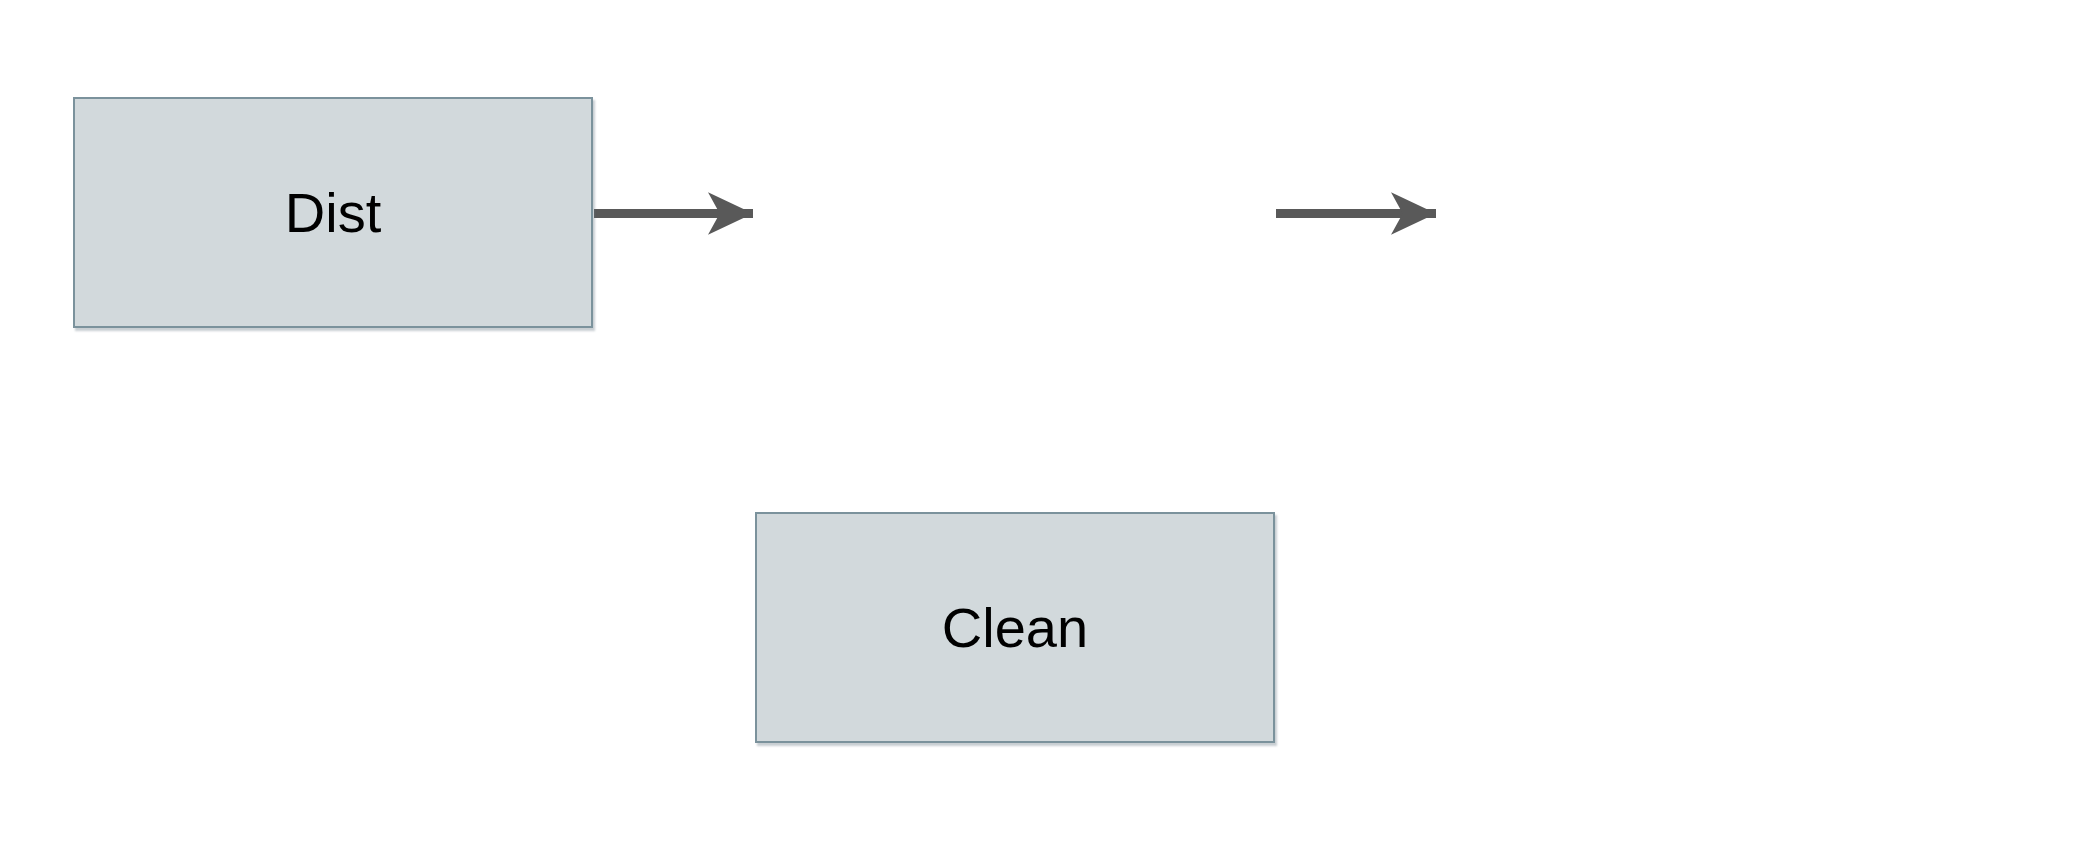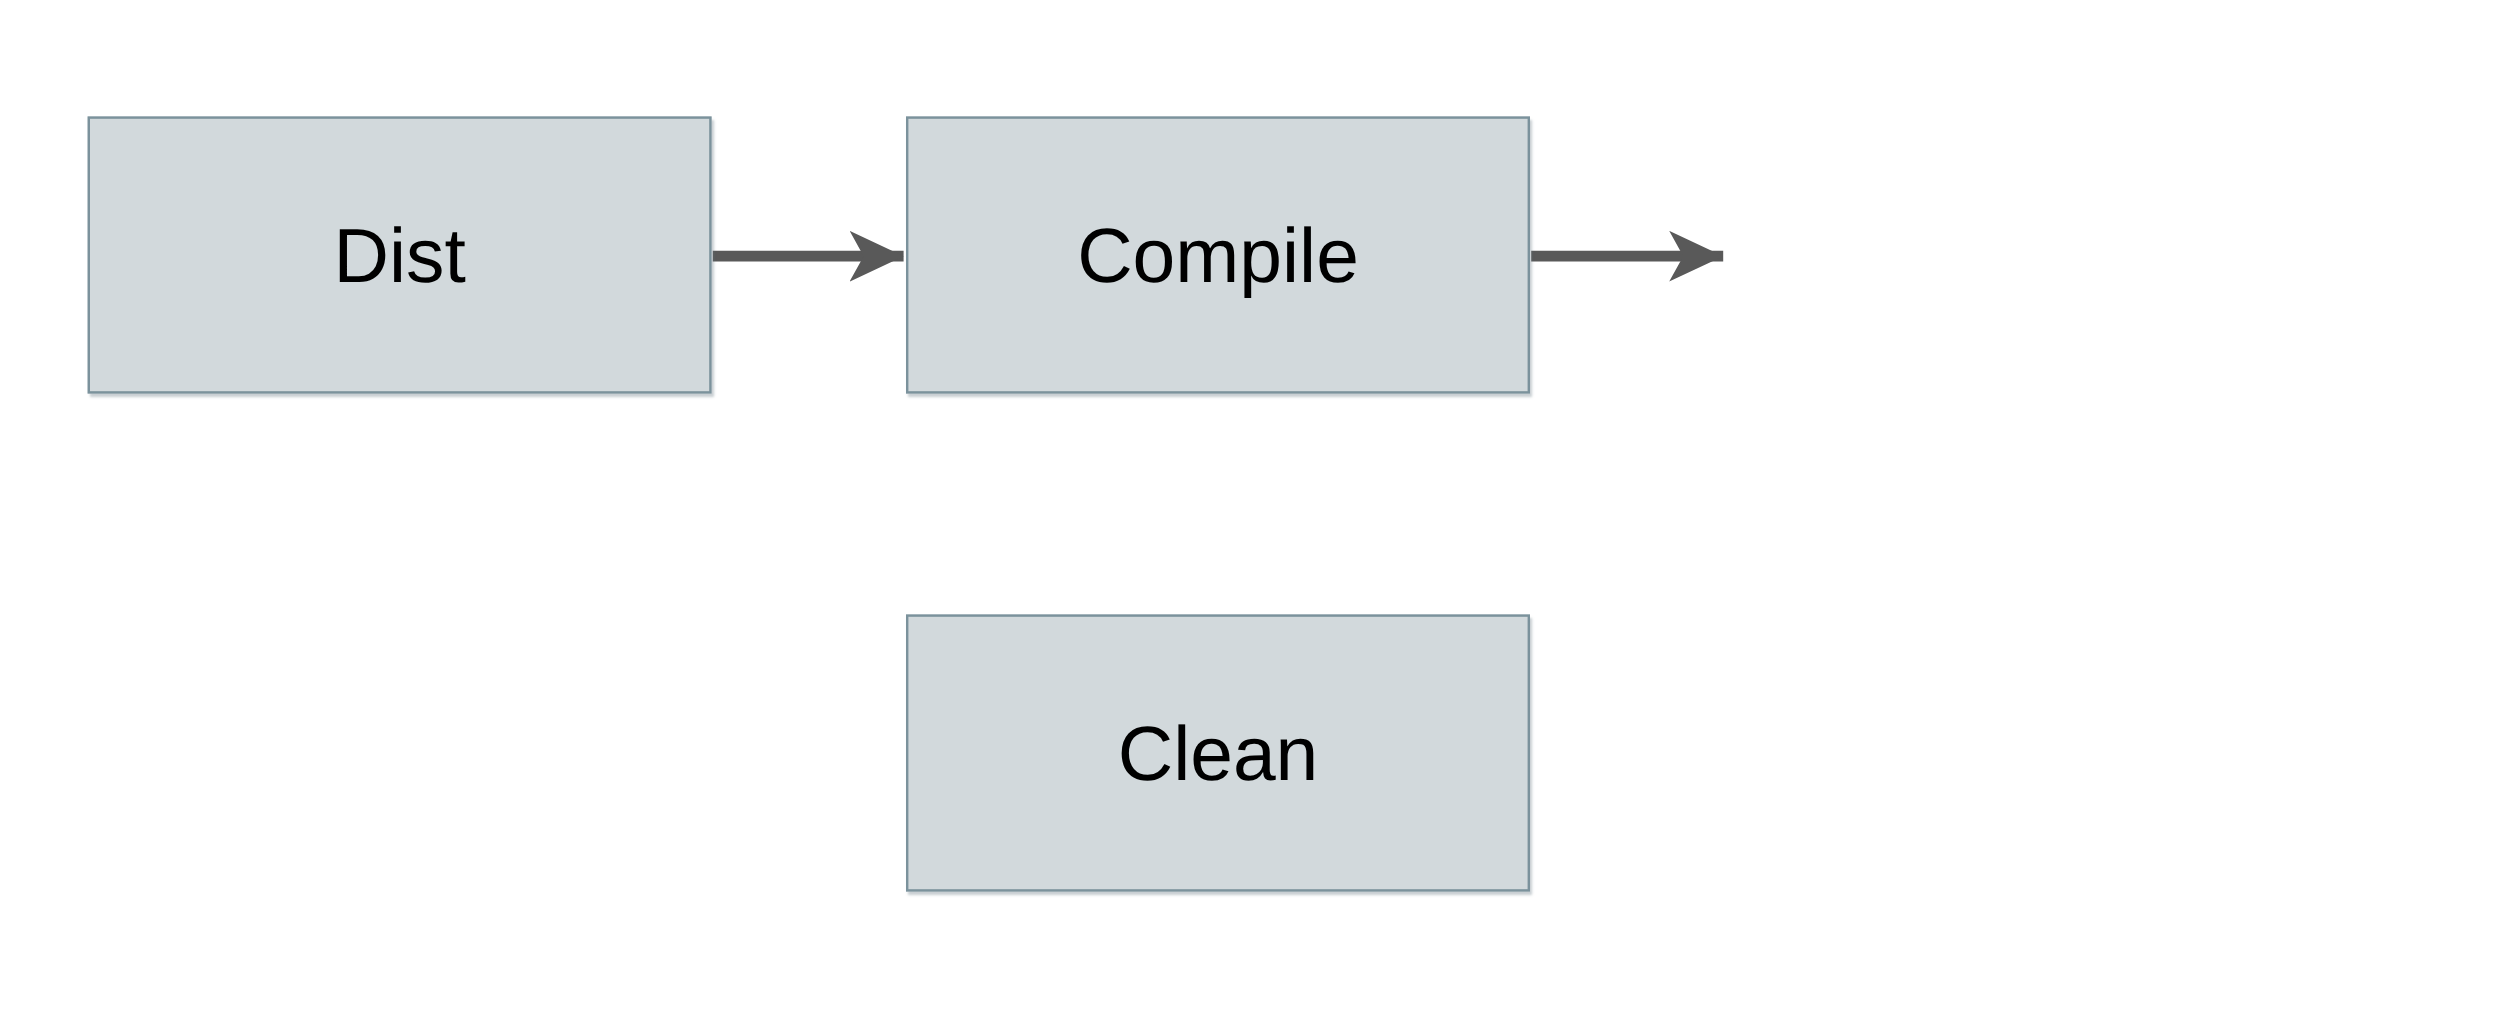--- a/index.html
+++ b/index.html
@@ -26,21 +26,21 @@
     width: 520px;
     height: 231px;
     background: var(--node-fill);
     border: 2px solid var(--node-border);
     box-shadow: 2px 3px 2px rgba(96, 115, 127, 0.35);
     display: flex;
     align-items: center;
     justify-content: center;
   }
   .node-label {
-    font-size: 64px;
+    font-size: 56px;
     line-height: 1;
     color: var(--node-text);
     letter-spacing: 0px;
     white-space: nowrap;
   }
   #node-dist    { left: 73px;   top: 97px; }
   #node-compile { left: 755px;  top: 97px; }
   #node-init    { left: 1438px; top: 97px; }
   #node-clean   { left: 755px;  top: 512px; }
   .edges-layer {
@@ -72,22 +72,19 @@
       </marker>
     </defs>
     <line class="edge-line" x1="594" y1="213.5" x2="753" y2="213.5" marker-end="url(#arrowhead)"></line>
     <line class="edge-line" x1="1276" y1="213.5" x2="1436" y2="213.5" marker-end="url(#arrowhead)"></line>
   </svg>
 
   <div class="node" id="node-dist">
     <span class="node-label">Dist</span>
   </div>
 
-  <div class="node" id="node-compile">
-    <span class="node-label">Compile</span>
-  </div>
 
 
   <div class="node" id="node-clean">
     <span class="node-label">Clean</span>
   </div>
 
 </div>
 
 </body></html>

